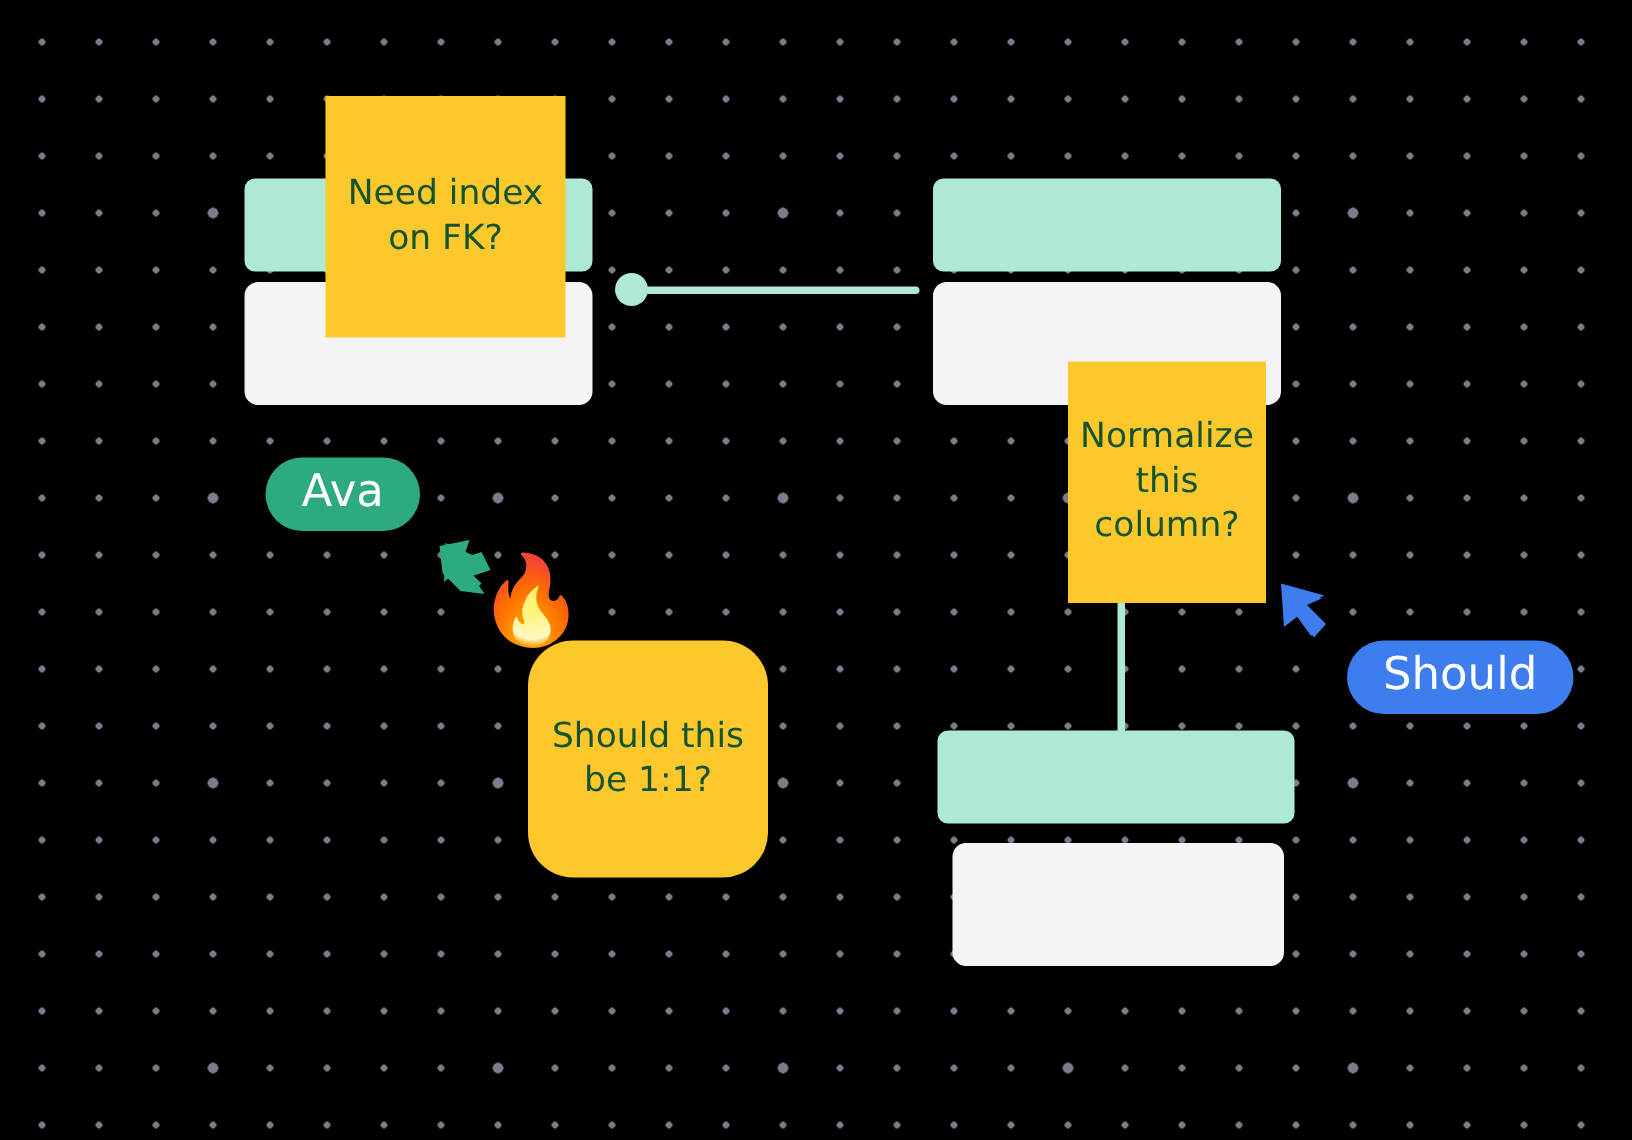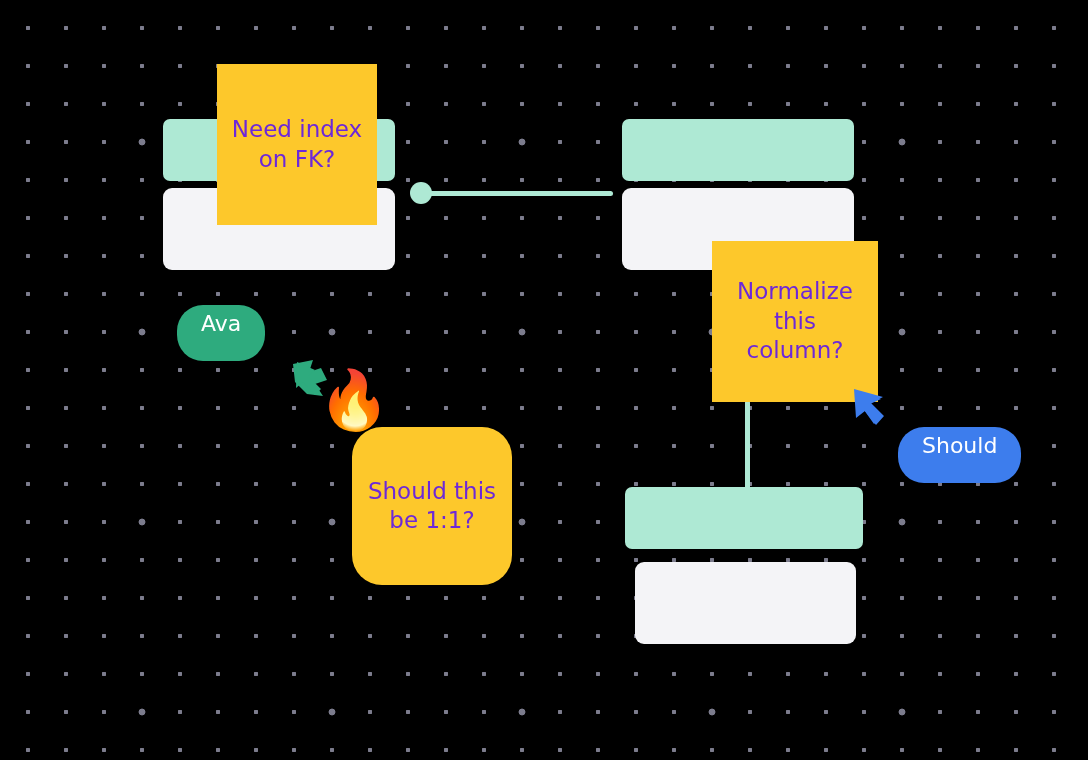--- a/index.html
+++ b/index.html
@@ -62,21 +62,21 @@
     width: 22px;
     height: 22px;
     border-radius: 50%;
     background: #aee9d4;
   }
 
   
   .sticky {
     position: absolute;
     background: #fdc82b;
-    color: #6d28d9;
+    color: #14532d;
     display: flex;
     align-items: center;
     justify-content: center;
     text-align: center;
     line-height: 1.28;
     font-size: 23px;
     padding: 6px 12px;
     box-sizing: border-box;
     white-space: pre-line;
   }
@@ -91,22 +91,22 @@
 
   
   .cursor {
     position: absolute;
     width: 46px;
     height: 46px;
   }
   .name-pill {
     position: absolute;
     color: #ffffff;
-    font-size: 22px;
-    padding: 7px 24px 26px 24px;
+    font-size: 30px;
+    padding: 7px 24px 10px 24px;
     border-radius: 26px;
     white-space: nowrap;
     line-height: 1.05;
   }
 </style>
 </head>
 <body>
 
 <div id="canvas-root">
 
@@ -128,21 +128,21 @@
   </div>
 
   <div class="edge-h" style="left:420px; top:191px; width:193px;"></div>
   <div class="edge-handle" style="left:410px; top:182px;"></div>
 
   <div class="edge-v" style="left:745px; top:400px; height:90px;"></div>
 
   <div class="sticky" style="left:217px; top:64px; width:160px; height:161px;">Need index
 on FK?</div>
 
-  <div class="sticky" style="left:712px; top:241px; width:166px; height:161px;">Normalize
+  <div class="sticky" style="left:712px; top:241px; width:132px; height:161px;">Normalize
 this column?</div>
 
   <div class="sticky" style="left:352px; top:427px; width:160px; height:158px;border-radius:30px;">Should this
 be 1:1?</div>
 
   <div class="reaction" style="left:318px; top:371px;">🔥</div>
 
   <div class="cursor" style="left:291px; top:358px;">
     <svg viewBox="0 0 46 46" width="46" height="46" aria-hidden="true">
       <path d="M2 6 L22 2 L18 14 L30 10 L36 22 L24 26 L32 38 L16 36 L4 24 Z" fill="#2eab7e"></path>

